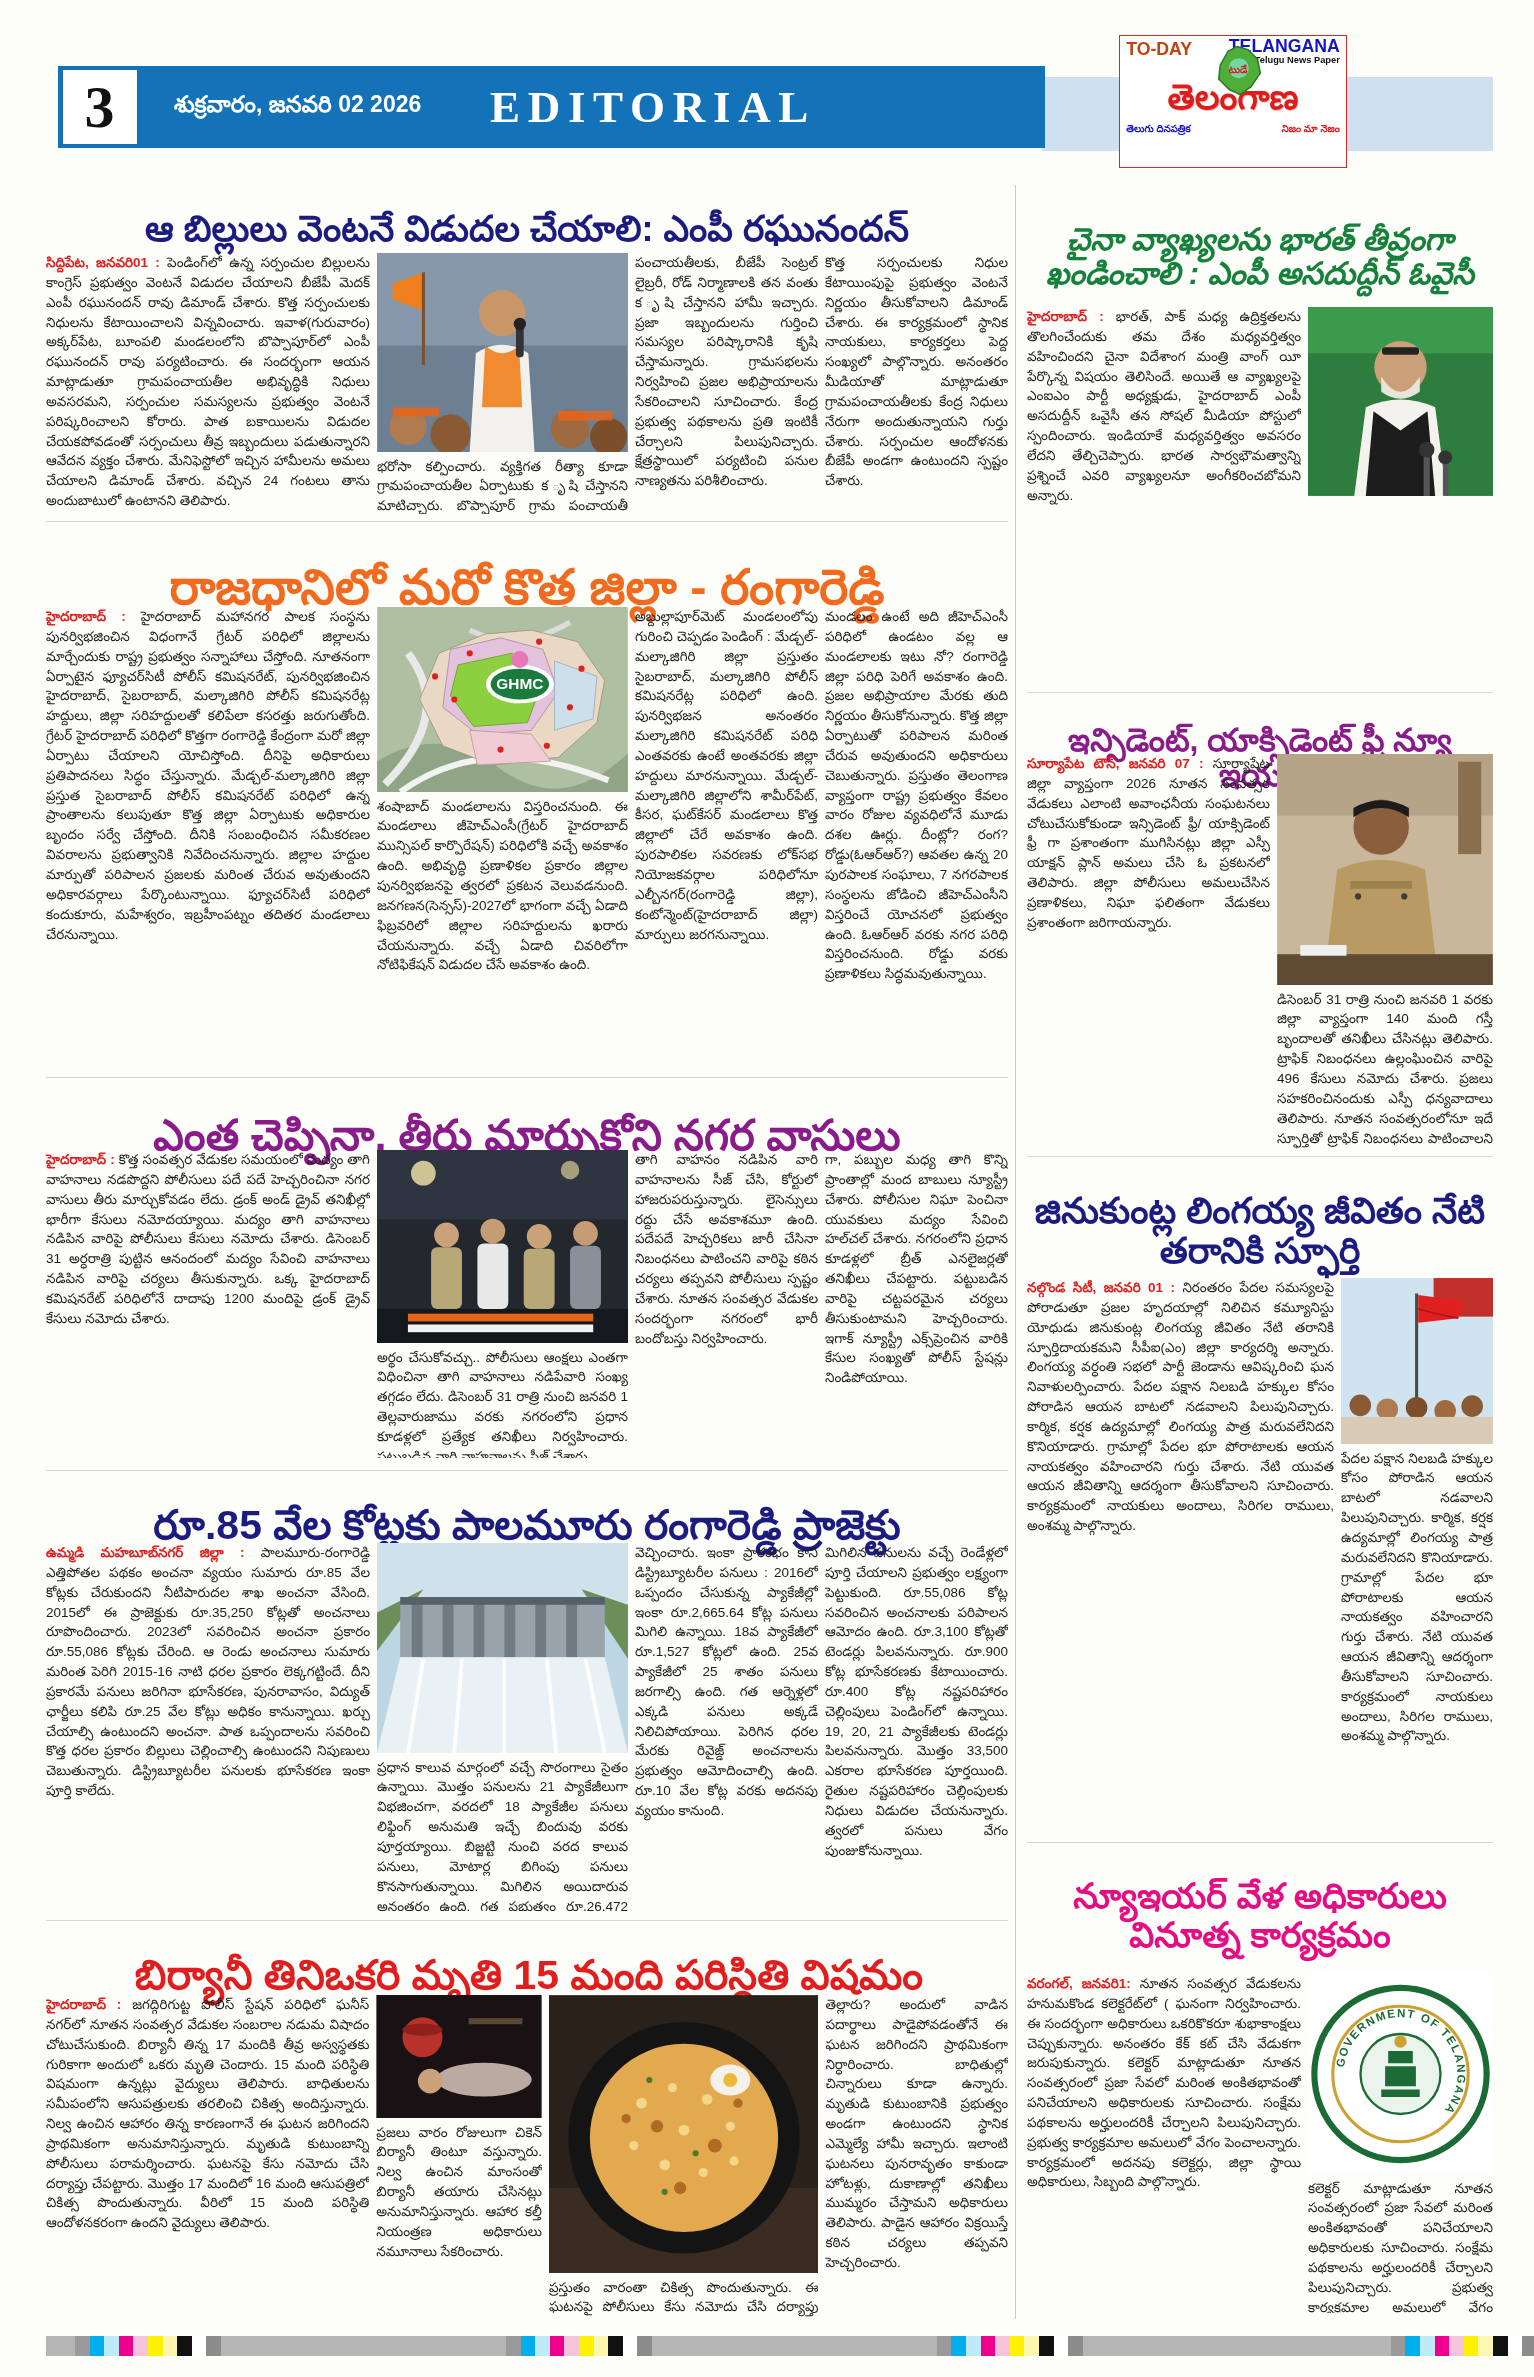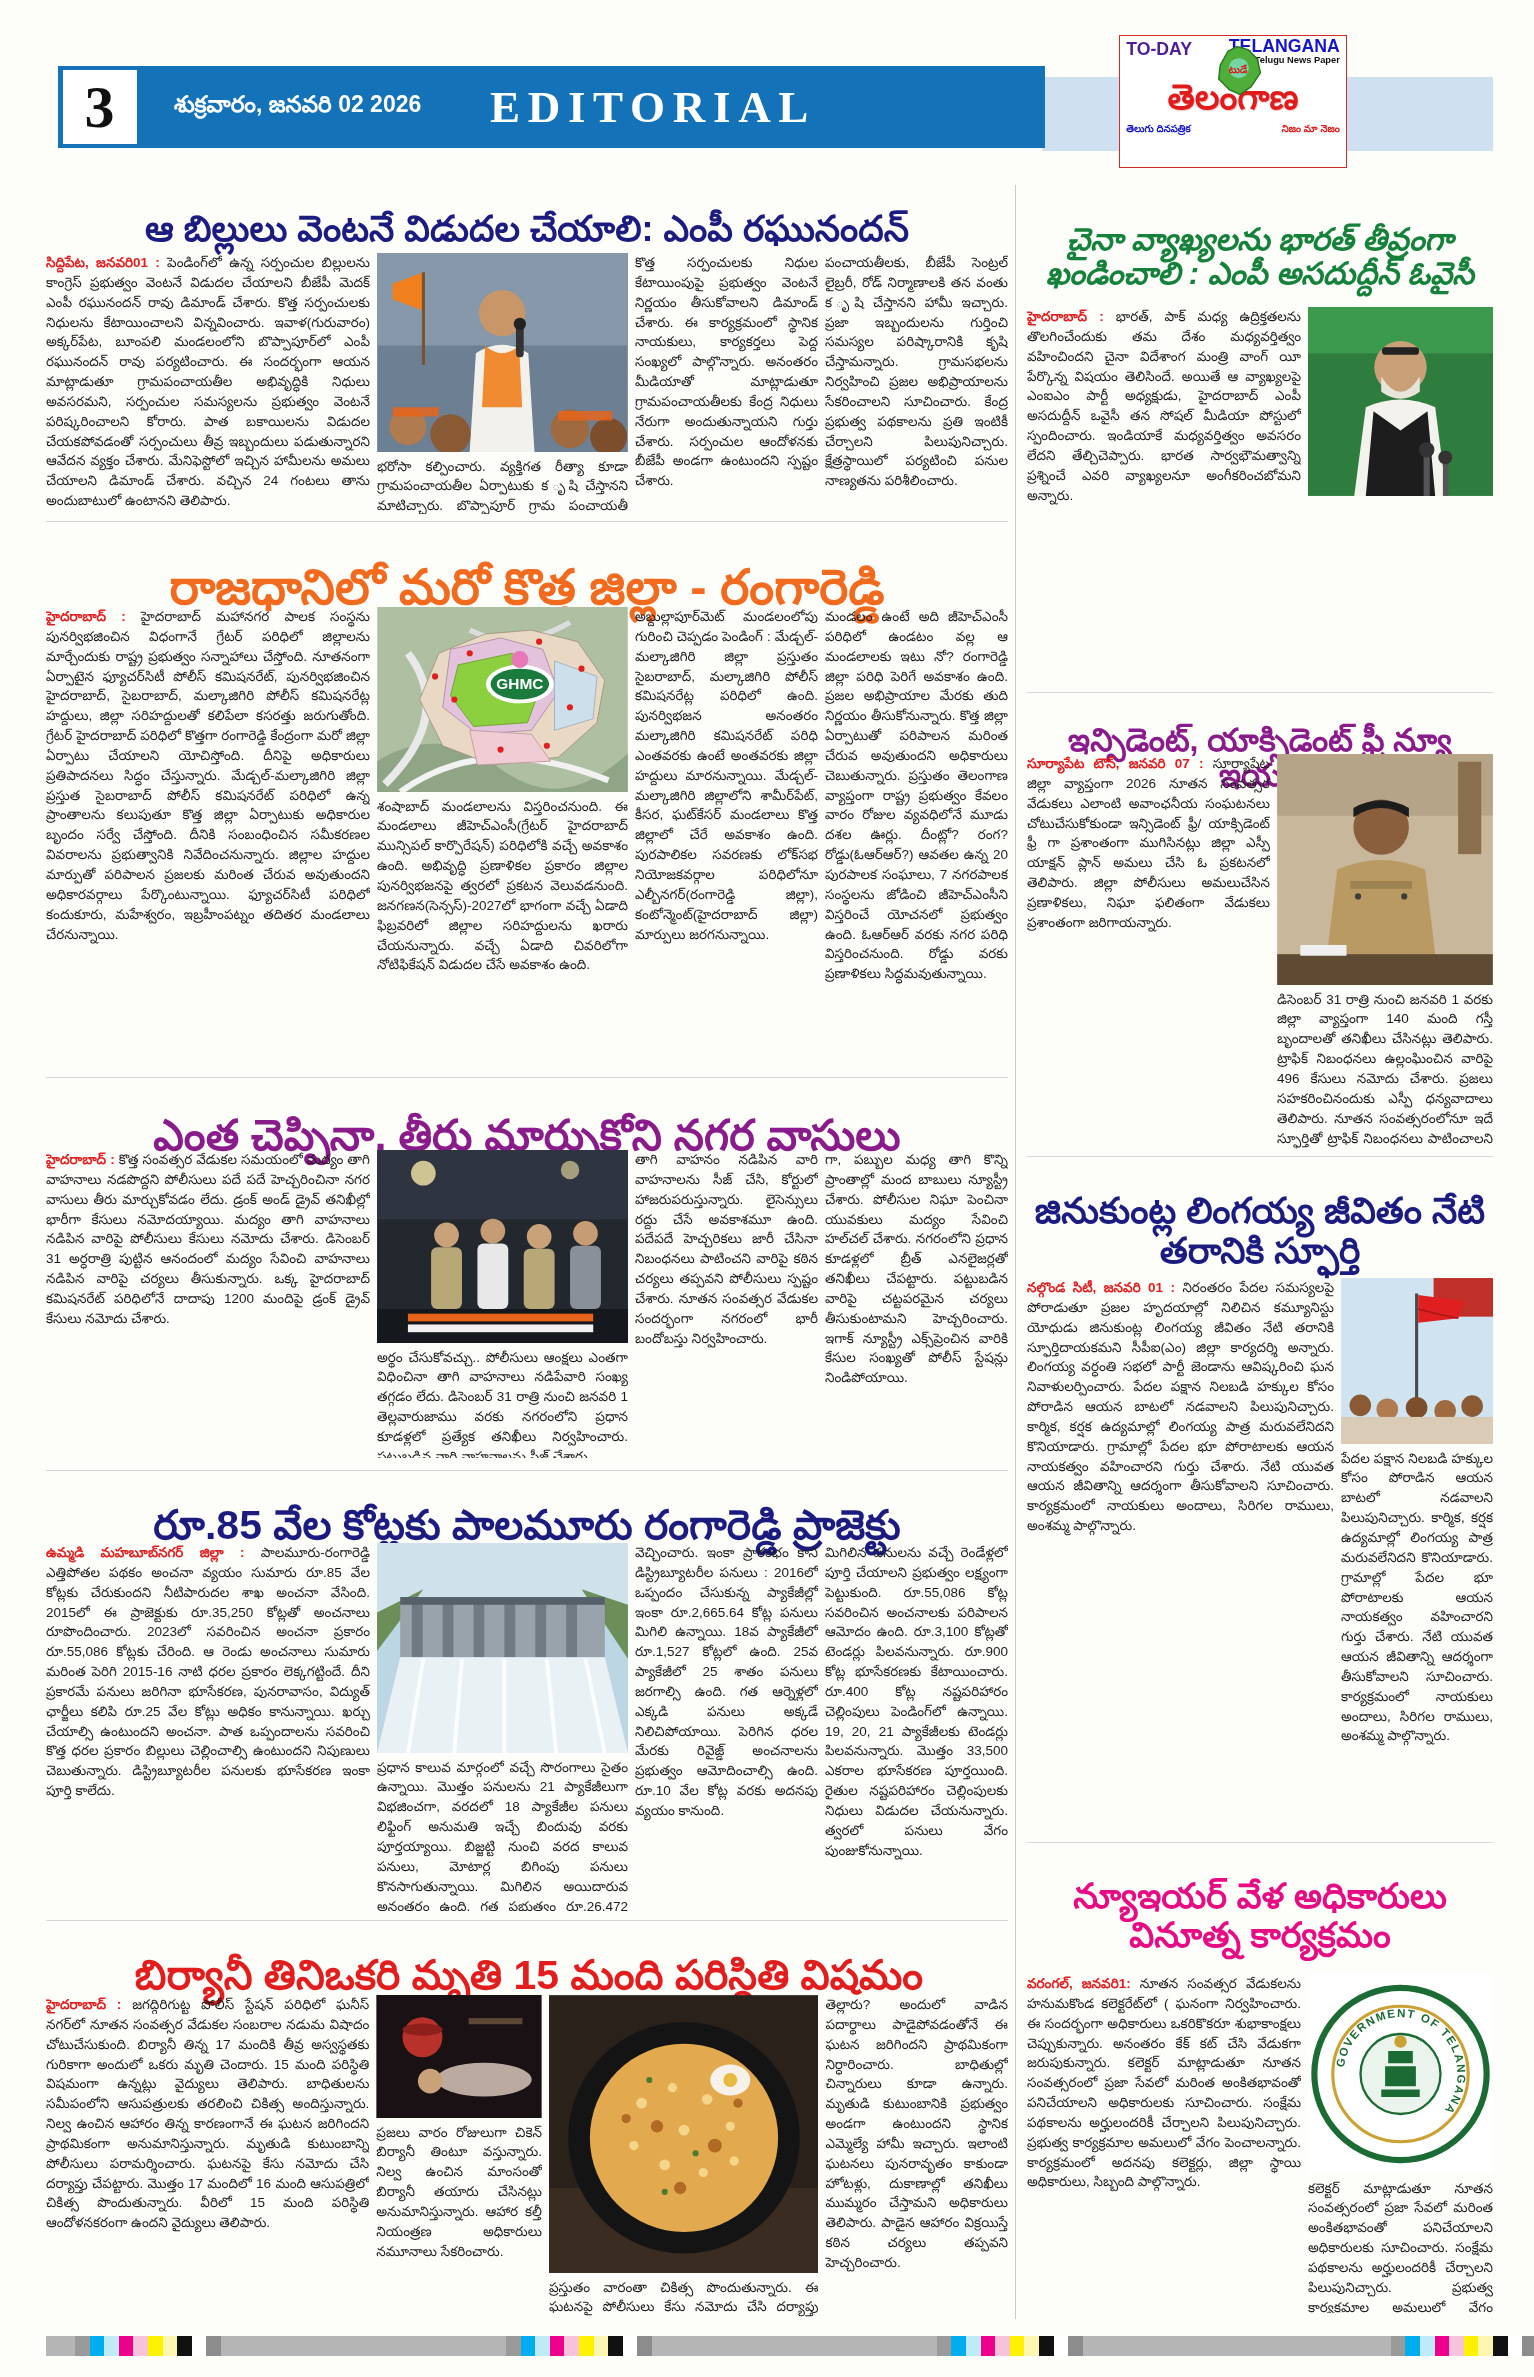--- a/index.html
+++ b/index.html
@@ -16,21 +16,21 @@
   .pagenum-box{position:absolute;left:4.6px;top:3.9px;width:74px;height:74px;background:#fff;
     display:flex;align-items:center;justify-content:center;}
   .pagenum{font-family:"Liberation Serif","DejaVu Serif",serif;font-size:60px;font-weight:bold;color:#111;line-height:1;}
   .hdr-date{position:absolute;left:116px;top:0;height:82px;display:flex;align-items:center;
     color:#fff;font-weight:bold;font-size:23px;}
   .hdr-editorial{position:absolute;left:432px;top:0;height:82px;display:flex;align-items:center;
     font-family:"Liberation Serif","DejaVu Serif",serif;color:#fff;font-size:45px;font-weight:bold;letter-spacing:7.7px;}
   .logo-box{left:1119px;top:35px;width:228px;height:133px;background:#fff;border:1.5px solid #d42a2a;
     box-sizing:border-box;padding:3.1px 6.2px;z-index:5;}
   .logo-row1{display:flex;justify-content:space-between;align-items:flex-start;}
-  .logo-today{color:#4c1d95;font-weight:bold;font-size:17.7px;}
+  .logo-today{color:#c2410c;font-weight:bold;font-size:17.7px;}
   .logo-tg{color:#1414c8;font-weight:bold;font-size:17.7px;text-align:right;line-height:0.9;}
   .logo-sub{color:#111;font-weight:bold;font-size:9.3px;text-align:right;}
   .logo-map{position:absolute;left:91px;top:6.2px;width:54px;height:57px;}
   .logo-script{color:#e01b1b;font-weight:bold;font-size:35px;text-align:center;margin-top:14px;
     text-shadow:0.8px 0.8px 0 #f5c1c1;line-height:1;}
   .logo-row3{display:flex;justify-content:space-between;font-size:10px;font-weight:bold;margin-top:9.3px;}
   .logo-b1{color:#1414c8;} .logo-b2{color:#e01b1b;text-align:center;}
   
   .vrule{left:1015px;top:185px;width:0.8px;height:2134px;background:#c9c9c9;}
   .hrule{background:#d6d6d6;height:0.8px;}
@@ -119,24 +119,24 @@
           <circle cx="95" cy="235" r="26" fill="#8a5a34"></circle>
         <circle cx="250" cy="228" r="25" fill="#a06a40"></circle>
           <circle cx="300" cy="238" r="24" fill="#7d4e2c"></circle>
         <path d="M20 200 h60 v12 h-60z" fill="#e8641a" opacity="0.85"></path>
         <path d="M235 205 h70 v12 h-70z" fill="#e8641a" opacity="0.85"></path>
       </svg>
     </span>
     <p class="bt" style="margin-top:4.6px;">భరోసా కల్పించారు. వ్యక్తిగత రీత్యా కూడా గ్రామపంచాయతీల ఏర్పాటుకు క ృషి చేస్తానని మాటిచ్చారు. బొప్పాపూర్ గ్రామ పంచాయతీ ఏర్పాటుకు కృషి చేస్తానని హామీ ఇచ్చారు.</p>
   </div>
   <div class="col" style="width:183px;height:261px;">
+    <p class="bt">పంచాయతీలకు, బీజేపీ సెంట్రల్ లైబ్రరీ, రోడ్ నిర్మాణాలకి తన వంతు క ృషి చేస్తానని హామీ ఇచ్చారు. ప్రజా ఇబ్బందులను గుర్తించి సమస్యల పరిష్కారానికి కృషి చేస్తామన్నారు. గ్రామసభలను నిర్వహించి ప్రజల అభిప్రాయాలను సేకరించాలని సూచించారు. కేంద్ర ప్రభుత్వ పథకాలను ప్రతి ఇంటికీ చేర్చాలని పిలుపునిచ్చారు. క్షేత్రస్థాయిలో పర్యటించి పనుల నాణ్యతను పరిశీలించారు.</p>
+  </div>
+  <div class="col" style="width:183px;height:261px;">
     <p class="bt">కొత్త సర్పంచులకు నిధుల కేటాయింపుపై ప్రభుత్వం వెంటనే నిర్ణయం తీసుకోవాలని డిమాండ్ చేశారు. ఈ కార్యక్రమంలో స్థానిక నాయకులు, కార్యకర్తలు పెద్ద సంఖ్యలో పాల్గొన్నారు. అనంతరం మీడియాతో మాట్లాడుతూ గ్రామపంచాయతీలకు కేంద్ర నిధులు నేరుగా అందుతున్నాయని గుర్తు చేశారు. సర్పంచుల ఆందోళనకు బీజేపీ అండగా ఉంటుందని స్పష్టం చేశారు.</p>
-  </div>
-  <div class="col" style="width:183px;height:261px;">
-    <p class="bt">పంచాయతీలకు, బీజేపీ సెంట్రల్ లైబ్రరీ, రోడ్ నిర్మాణాలకి తన వంతు క ృషి చేస్తానని హామీ ఇచ్చారు. ప్రజా ఇబ్బందులను గుర్తించి సమస్యల పరిష్కారానికి కృషి చేస్తామన్నారు. గ్రామసభలను నిర్వహించి ప్రజల అభిప్రాయాలను సేకరించాలని సూచించారు. కేంద్ర ప్రభుత్వ పథకాలను ప్రతి ఇంటికీ చేర్చాలని పిలుపునిచ్చారు. క్షేత్రస్థాయిలో పర్యటించి పనుల నాణ్యతను పరిశీలించారు.</p>
   </div>
 </div>
 
 <h1 class="abs headline hl-a2">రాజధానిలో మరో కొత్త జిల్లా - రంగారెడ్డి</h1>
 <div class="abs body-row" style="left:46px;top:607px;width:962px;height:461px;">
   <div class="col" style="width:324px;height:461px;">
     <p class="bt"><span class="dateline">హైదరాబాద్ :</span> <span>హైదరాబాద్ మహానగర పాలక సంస్థను పునర్విభజించిన విధంగానే గ్రేటర్ పరిధిలో జిల్లాలను మార్చేందుకు రాష్ట్ర ప్రభుత్వం సన్నాహాలు చేస్తోంది. నూతనంగా ఏర్పాటైన ఫ్యూచర్‌సిటీ పోలీస్ కమిషనరేట్, పునర్విభజించిన హైదరాబాద్, సైబరాబాద్, మల్కాజిగిరి పోలీస్ కమిషనరేట్ల హద్దులు, జిల్లా సరిహద్దులతో కలిపేలా కసరత్తు జరుగుతోంది. గ్రేటర్ హైదరాబాద్ పరిధిలో కొత్తగా రంగారెడ్డి కేంద్రంగా మరో జిల్లా ఏర్పాటు చేయాలని యోచిస్తోంది. దీనిపై అధికారులు ప్రతిపాదనలు సిద్ధం చేస్తున్నారు. మేడ్చల్-మల్కాజిగిరి జిల్లా ప్రస్తుత సైబరాబాద్ పోలీస్ కమిషనరేట్ పరిధిలో ఉన్న ప్రాంతాలను కలుపుతూ కొత్త జిల్లా ఏర్పాటుకు అధికారుల బృందం సర్వే చేస్తోంది. దీనికి సంబంధించిన సమీకరణల వివరాలను ప్రభుత్వానికి నివేదించనున్నారు. జిల్లాల హద్దుల మార్పుతో పరిపాలన ప్రజలకు మరింత చేరువ అవుతుందని అధికారవర్గాలు పేర్కొంటున్నాయి. ఫ్యూచర్‌సిటీ పరిధిలో కందుకూరు, మహేశ్వరం, ఇబ్రహీంపట్నం తదితర మండలాలు చేరనున్నాయి.</span></p>
   </div>
   <div class="col" style="width:251px;height:461px;">
     <span class="photo">

